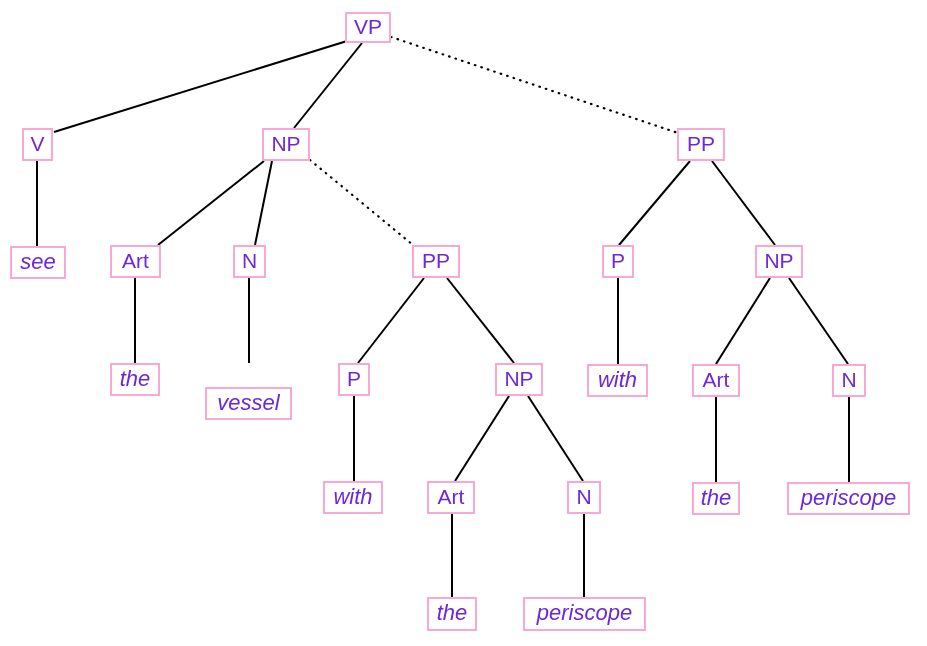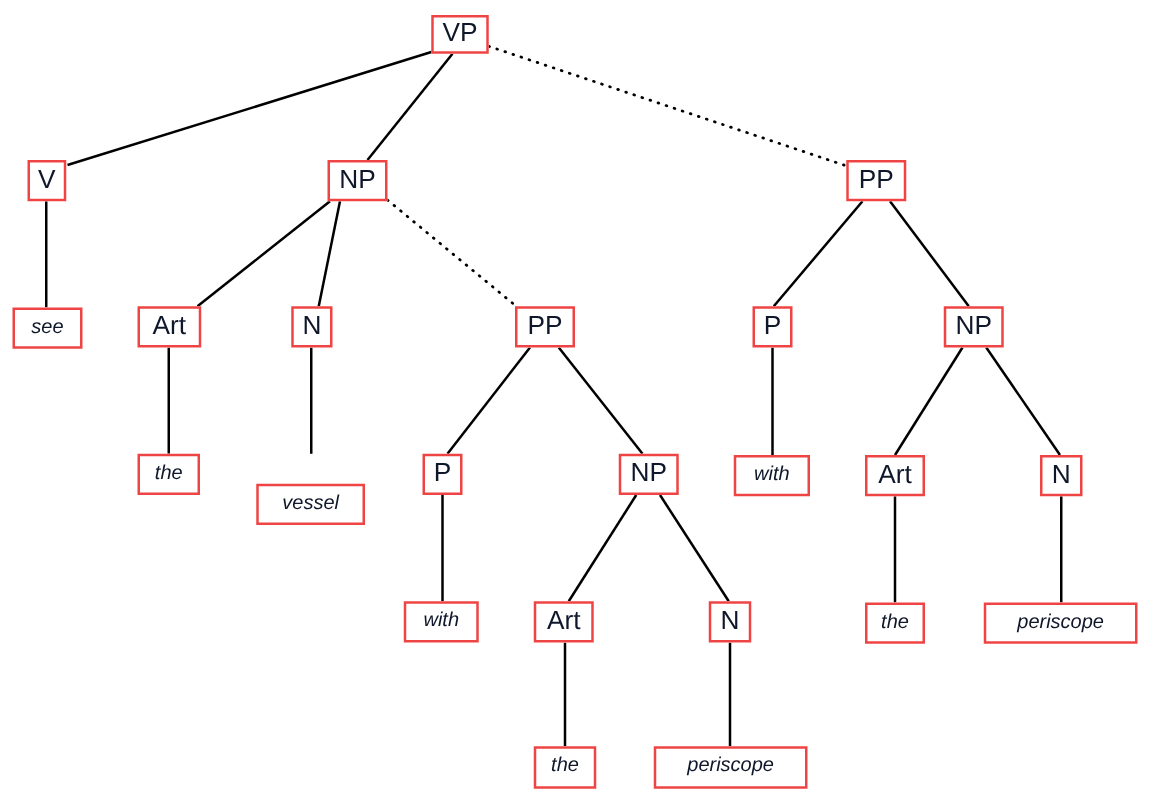--- a/index.html
+++ b/index.html
@@ -19,36 +19,36 @@
     position: absolute;
     left: 0;
     top: 0;
     width: 927px;
     height: 646px;
     pointer-events: none;
   }
   .node {
     position: absolute;
     box-sizing: border-box;
-    border: 2px solid #ef4444;
+    border: 2px solid #f9a8d4;
     background: #ffffff;
     display: flex;
     align-items: center;
     justify-content: center;
     line-height: 1;
-    color: #0f172a;
+    color: #6d28d9;
     white-space: nowrap;
   }
   .node.cat {
     font-size: 21px;
     font-style: normal;
     font-family: "Liberation Sans", sans-serif;
   }
   .node.leaf {
-    font-size: 16px;
+    font-size: 22px;
     font-style: italic;
     font-family: "Liberation Sans", sans-serif;
   }
   .node-label {
     display: block;
     position: relative;
     top: -1px;
   }
 </style>
 </head>

